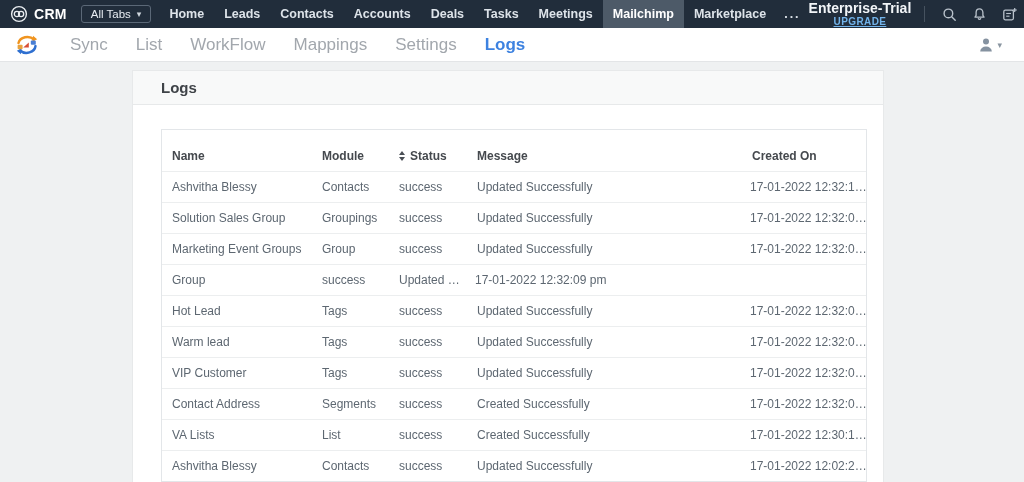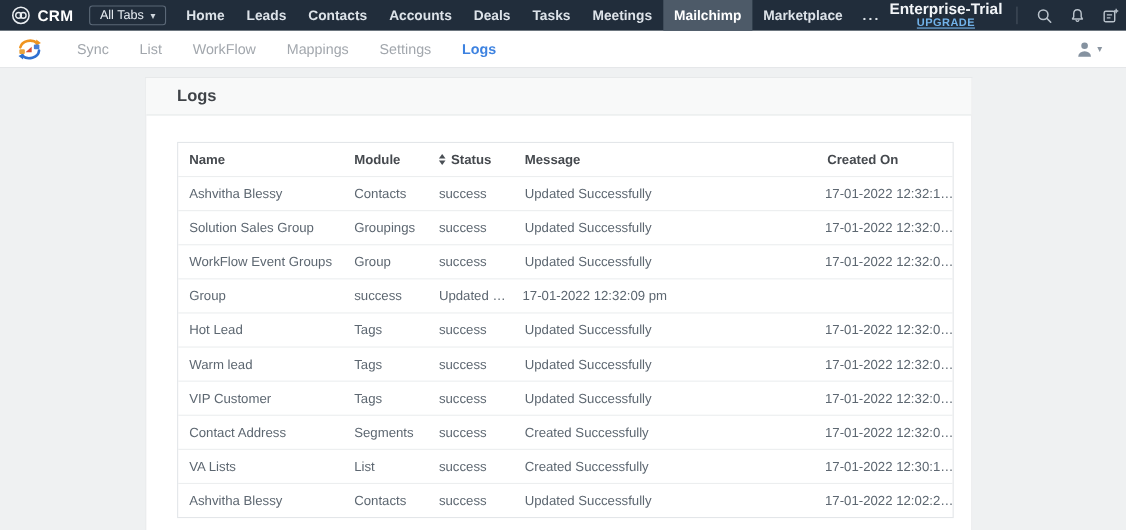--- a/index.html
+++ b/index.html
@@ -34,41 +34,41 @@
   .tb-icon{ width:16px; height:16px; margin:0 7px; display:flex; align-items:center; justify-content:center; cursor:pointer; }
   .tb-icon svg{ display:block; }
 
   
   .toolbar{
     height:34px; background:#ffffff; border-bottom:1px solid #e3e5e7;
     display:flex; align-items:center;
   }
   .sync-logo{ margin:0 18px 0 14px; display:flex; }
   .subtabs{ display:flex; align-items:center; gap:4px; }
-  .subtab{ padding:0 12px; font-size:13px; color:#a2a7ad; cursor:pointer; }
+  .subtab{ padding:0 12px; font-size:17px; color:#a2a7ad; cursor:pointer; }
   .subtab.active{ color:var(--accent-blue,#3d82e0); font-weight:bold; }
   .toolbar-right{ margin-left:auto; padding-right:22px; display:flex; align-items:center; gap:3px; cursor:pointer; }
   .toolbar-right .caret{ font-size:9px; color:#8a95a1; }
 
   
   .page{ height:420px; background:var(--page-bg,#eff1f2); position:relative; }
   .card{
     position:absolute; left:132px; top:8px; width:752px; height:calc(100% - 8px);
     background:#fff; border:1px solid #e7e9ea; border-bottom:none;
   }
   .card-header{
     height:34px; background:#f8f9f9; border-bottom:1px solid #e7e9ea;
     display:flex; align-items:center; padding-left:28px;
   }
   .page-title{ font-size:15px; font-weight:600; color:#3f4348; }
 
   
   .table{ margin:24px 0 0 28px; width:706px; border:1px solid #e3e6e9; font-size:12px; }
   .thead, .tr{ display:grid; grid-template-columns:150px 77px 78px 275px 126px; align-items:center; }
-  .thead{ height:30px; color:#45494e; font-weight:600; }
+  .thead{ height:30px; color:#45494e; font-weight:600;margin-top:11px; }
   .th{ padding-left:10px; display:flex; align-items:center; cursor:pointer; }
   .tr{ height:31px; border-top:1px solid #eceeef; color:#5d6771; cursor:pointer; }
   .td{ padding-left:10px; overflow:hidden; text-overflow:ellipsis; white-space:nowrap; }
   .td-created{ padding-left:8px; }
   .sort{ display:inline-flex; flex-direction:column; gap:2px; margin-right:5px; }
   .sort i{ width:0; height:0; border-left:3.5px solid transparent; border-right:3.5px solid transparent; display:block; }
   .sort .up{ border-bottom:4px solid #4a4f55; }
   .sort .dn{ border-top:4px solid #4a4f55; }
 </style>
 </head>
@@ -202,21 +202,21 @@
 
   <div class="tr">
     <div class="td td-name">Solution Sales Group</div>
     <div class="td td-module">Groupings</div>
     <div class="td td-status">success</div>
     <div class="td td-message">Updated Successfully</div>
     <div class="td td-created">17-01-2022 12:32:09 pm</div>
   </div>
 
   <div class="tr">
-    <div class="td td-name">WorkFlow Event Groups</div>
+    <div class="td td-name">Marketing Event Groups</div>
     <div class="td td-module">Group</div>
     <div class="td td-status">success</div>
     <div class="td td-message">Updated Successfully</div>
     <div class="td td-created">17-01-2022 12:32:09 pm</div>
   </div>
 
   <div class="tr">
     <div class="td td-module">Group</div>
     <div class="td td-status">success</div>
     <div class="td td-message">Updated Successfully</div>

